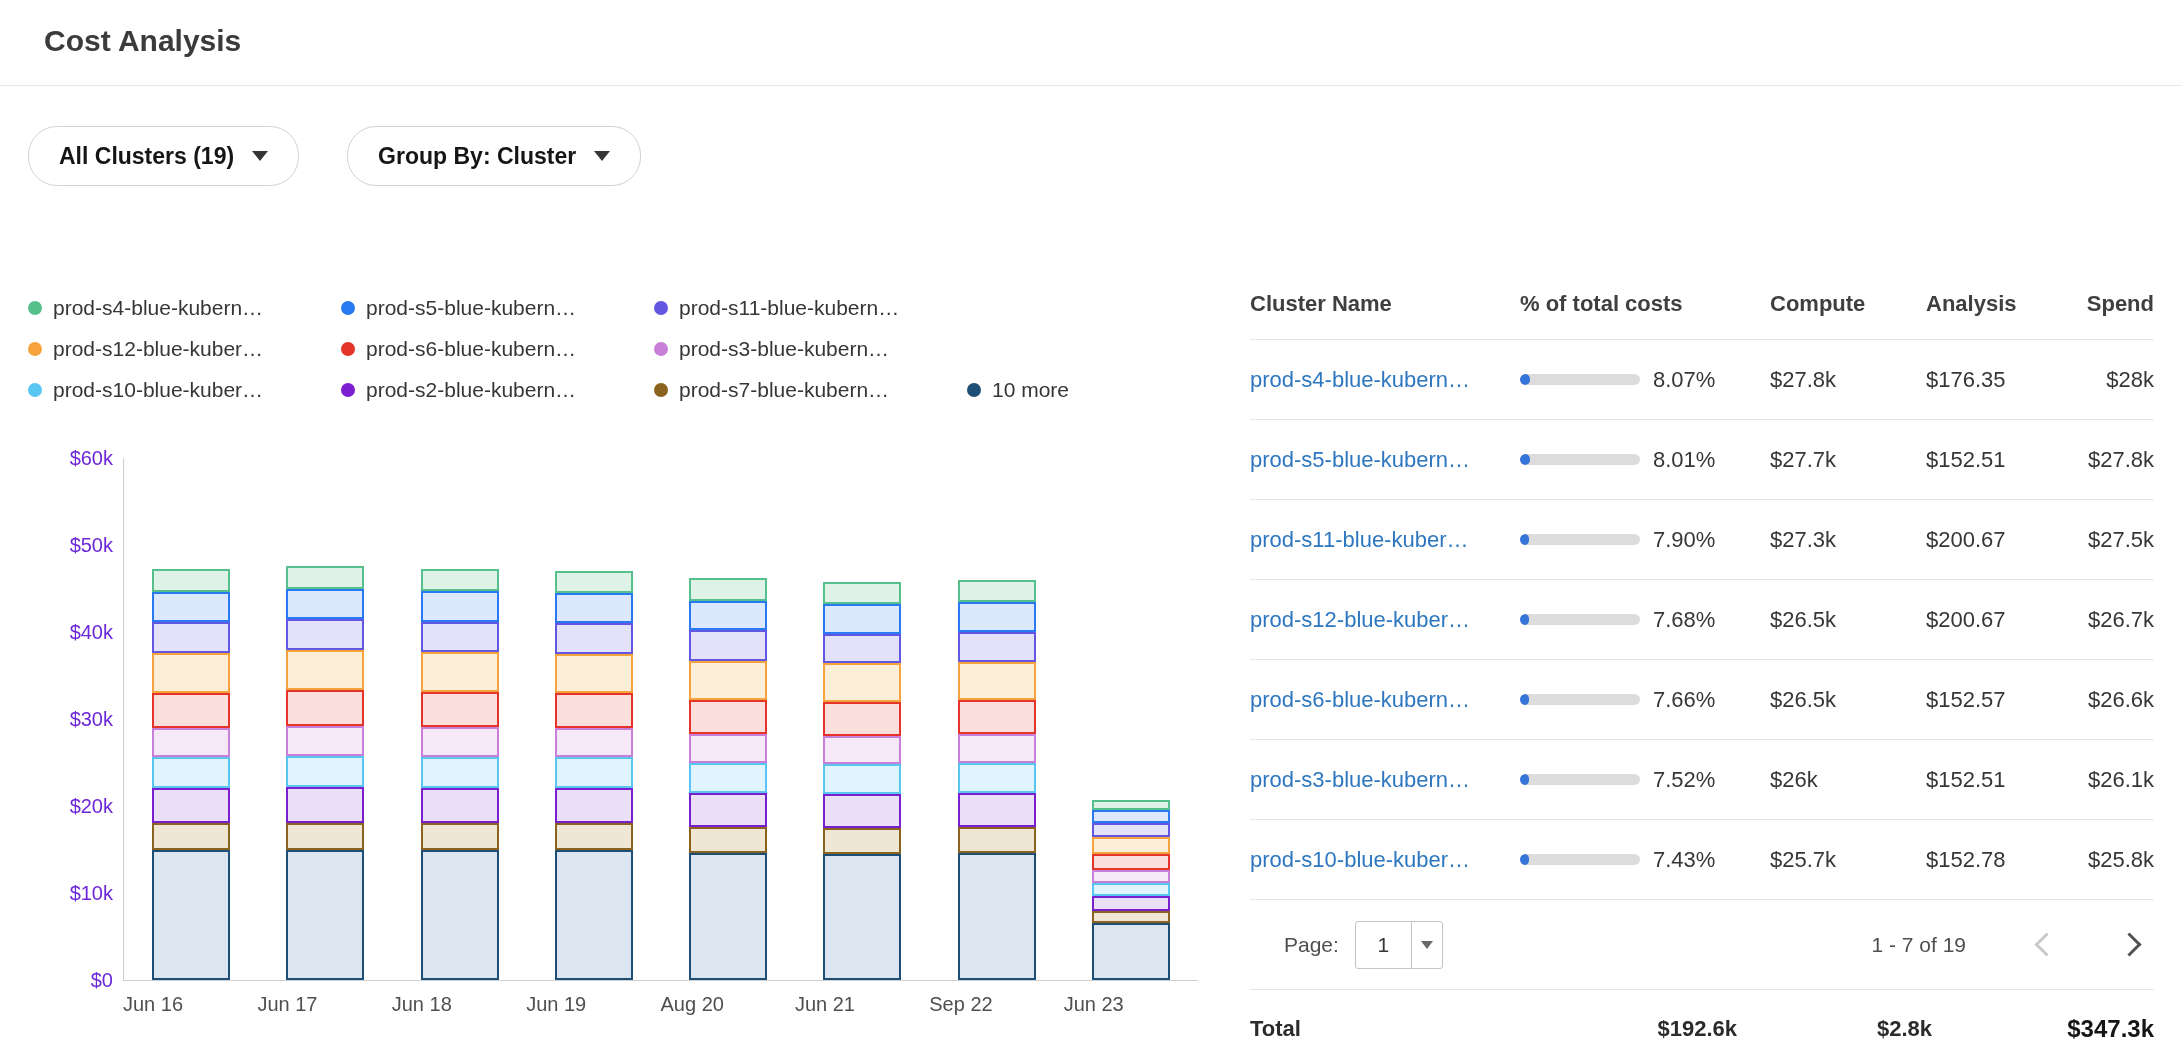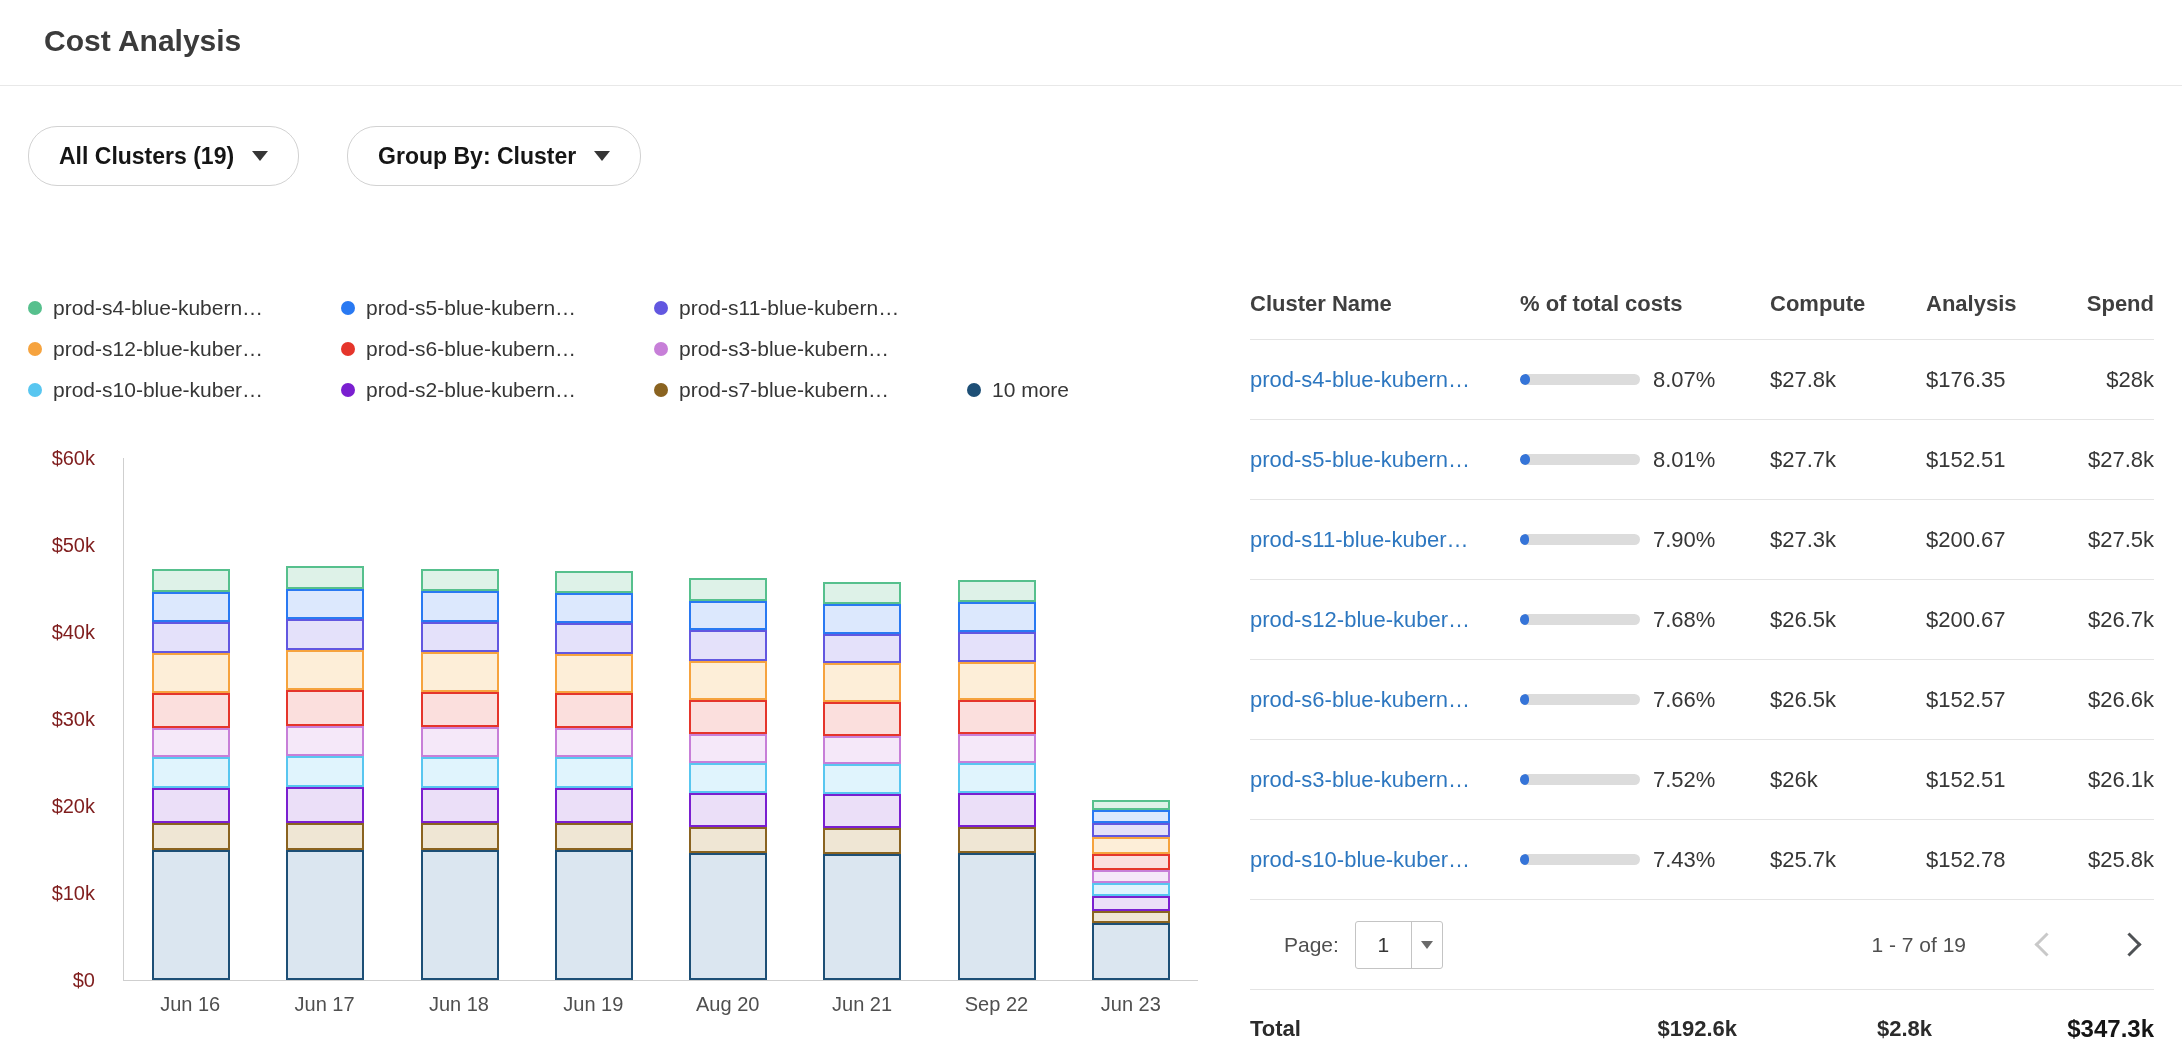--- a/index.html
+++ b/index.html
@@ -27,28 +27,28 @@
   
   .legend { display:flex; flex-wrap:wrap; row-gap:13px; width:1120px; margin-top:26px; }
   .legend-item { display:flex; align-items:center; width:313px; height:28px; }
   .legend-item:last-child { width:auto; }
   .legend-dot { width:14px; height:14px; border-radius:50%; margin-right:11px; flex:0 0 auto; }
   .legend-label { font-size:21px; color:#363636; white-space:nowrap; }
 
   
   .chart { display:flex; margin-top:54px; }
   .y-axis { position:relative; width:95px; height:522px; flex:0 0 auto; }
-  .y-tick { position:absolute; right:28px; font-size:20px; color:#7f1d1d; white-space:nowrap; }
+  .y-tick { position:absolute; right:10px; font-size:20px; color:#6d28d9; white-space:nowrap; }
   .plot-wrap { width:1075px; }
   .plot { display:flex; height:522px; border-left:1px solid #cfcfcf; border-bottom:1px solid #cfcfcf; }
   .bar-slot { flex:1; display:flex; justify-content:center; align-items:flex-end; height:100%; }
   .bar { width:78px; display:flex; flex-direction:column-reverse; }
   .seg { width:78px; box-sizing:border-box; border:2px solid; flex:0 0 auto; }
   .x-axis { display:flex; margin-top:12px; }
-  .x-label { flex:1; text-align:center; font-size:20px; color:#4f4f4f; }
+  .x-label { flex:1; text-align:left; font-size:20px; color:#4f4f4f; }
 
   
   .t-header, .t-row { display:grid; grid-template-columns:270px 250px 156px 152px 1fr; align-items:center; }
   .t-header { height:71px; border-bottom:1px solid #e4e4e4; }
   .th { font-size:22px; font-weight:600; color:#3f3f3f; white-space:nowrap; }
   .th.right { text-align:right; }
   .t-row { height:79px; border-bottom:1px solid #e4e4e4; }
   .cluster-link { font-size:22px; color:#2d77c0; text-decoration:none; white-space:nowrap; overflow:hidden;
                   text-overflow:ellipsis; padding-right:14px; cursor:pointer; }
   .pct-cell { display:flex; align-items:center; gap:13px; }

